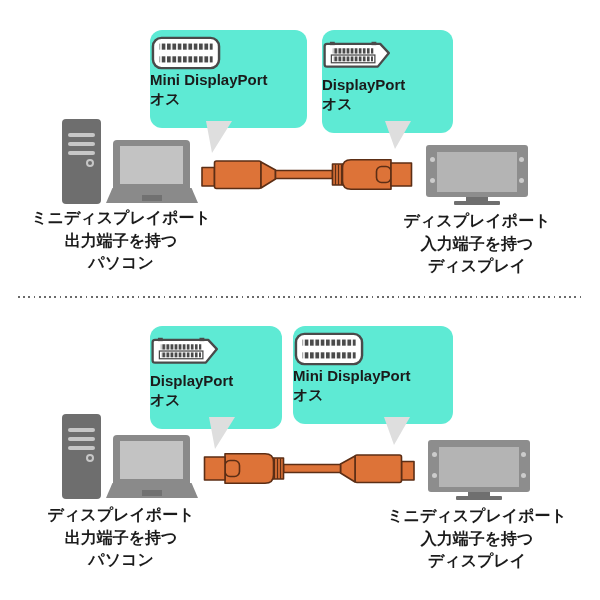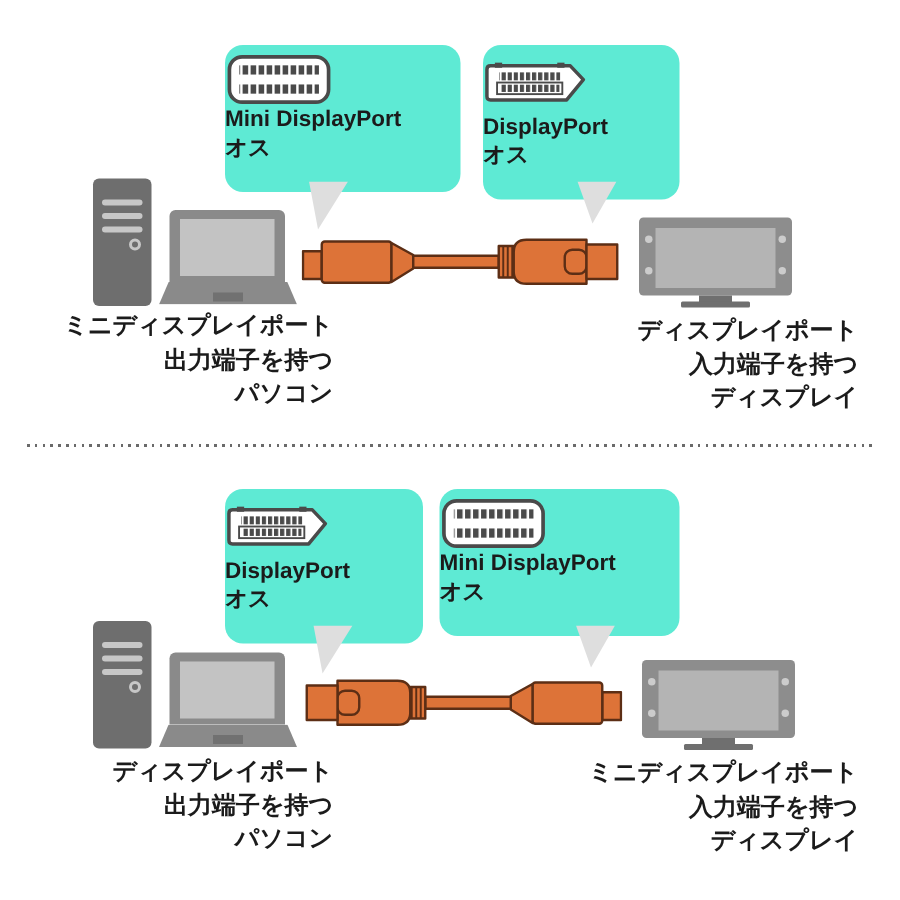--- a/index.html
+++ b/index.html
@@ -12,21 +12,21 @@
   
   .bubble {
     position:absolute; background:#5eead4; border-radius:12px;
     display:flex; flex-direction:column; align-items:flex-start;
   }
   .bubble .cap { font-weight:bold; font-size:15px; line-height:19px; color:#1b1b1b; white-space:nowrap; }
   .tail { position:absolute; }
 
   
   .label {
-    position:absolute; text-align:right; font-weight:bold; font-size:16px;
+    position:absolute; text-align:center; font-weight:bold; font-size:16px;
     line-height:22.5px; color:#1b1b1b;
   }
 
   
   .tower { position:absolute; width:39px; height:85px; background:#6e6e6e; border-radius:4px; }
   .tower .bar { position:absolute; left:6px; width:27px; height:4px; background:#c7c7c7; border-radius:2px; }
   .tower .pwr { position:absolute; left:24px; top:40px; width:4px; height:4px; border:2px solid #c7c7c7; border-radius:50%; }
 
   
   .laptop { position:absolute; width:92px; height:63px; }

